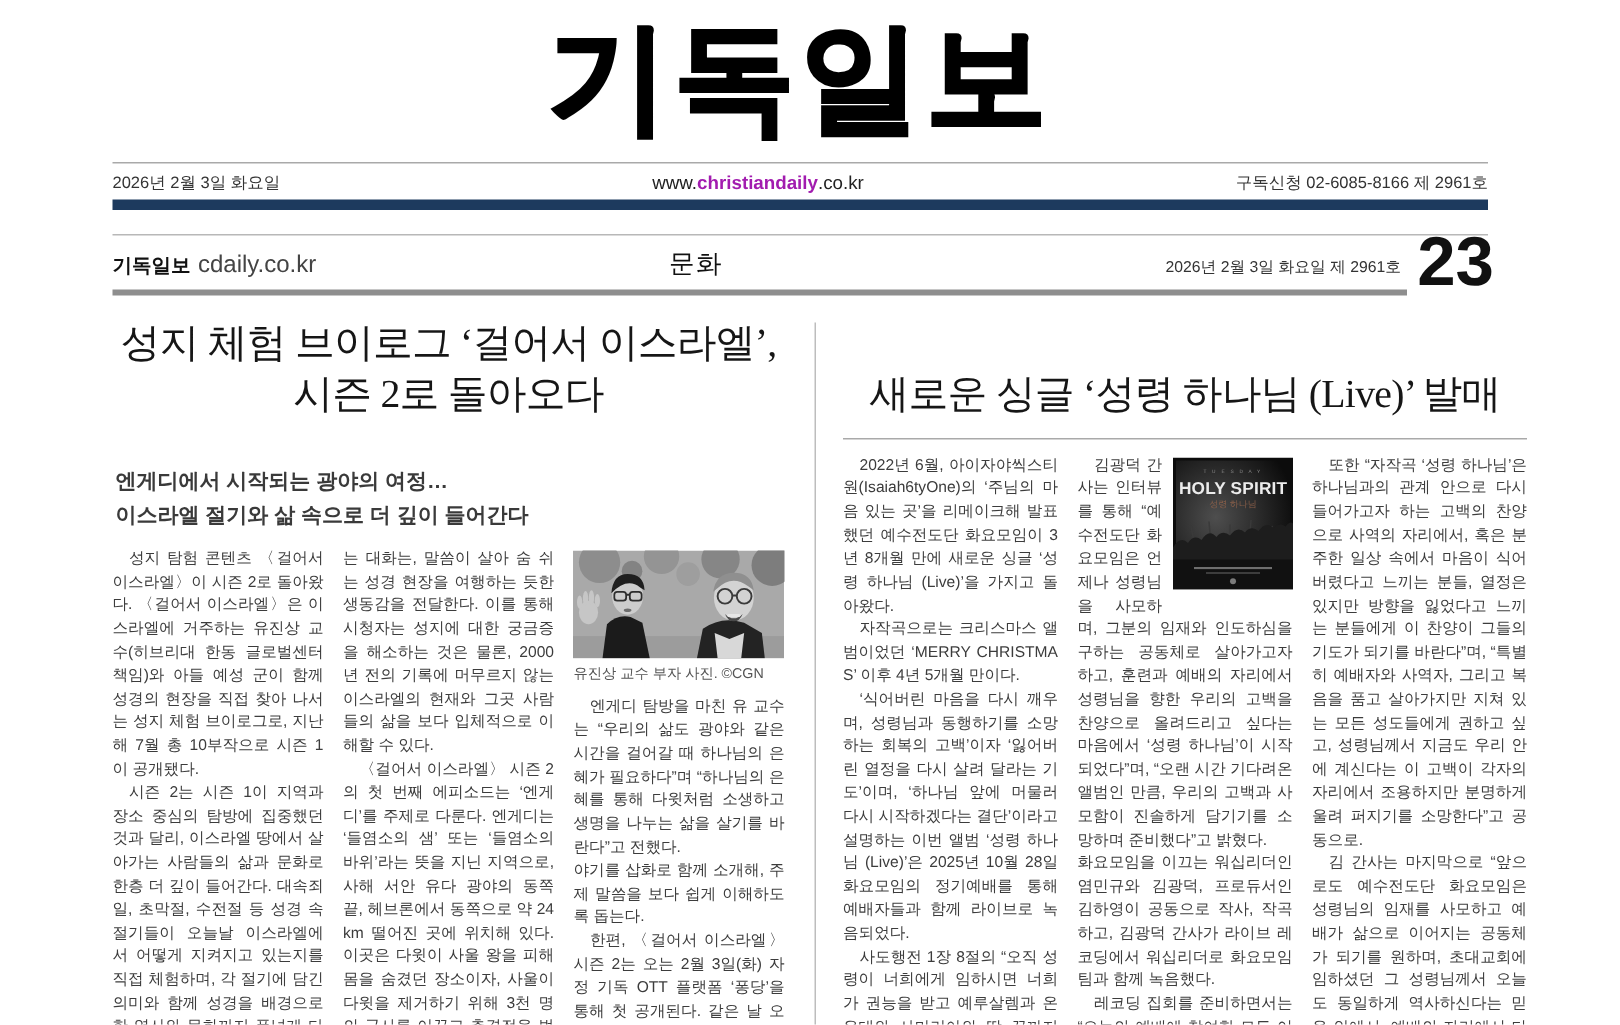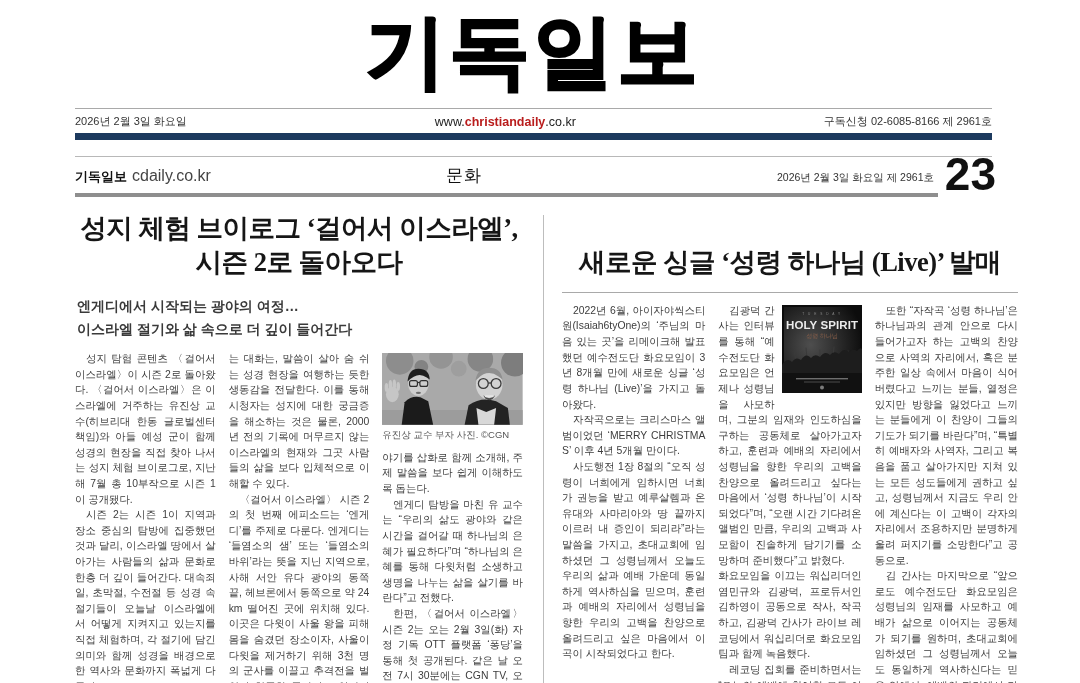--- a/index.html
+++ b/index.html
@@ -12,21 +12,21 @@
   .masthead h1 {
     font-size:80px; line-height:1.05; font-weight:900; color:#000;
     letter-spacing:4px; -webkit-text-stroke:2.5px #000;
     font-family:"Liberation Sans",sans-serif;
   }
 
   
   .dateline { border-top:1px solid #a9a9a9; margin-top:6px; padding:5px 0 4px;
     display:flex; justify-content:space-between; align-items:center; font-size:11px; color:#333; }
   .dateline .center { font-size:12.5px; color:#222; }
-  .dateline .center b { color:#b91c1c; }
+  .dateline .center b { color:#a21caf; }
   .navy-rule { height:7px; background:#1d3a5e; }
 
   
   .section-bar { position:relative; margin-top:16px; border-top:1px solid #b8b8b8;
     padding:7px 0 8px; }
   .section-row { display:flex; justify-content:space-between; align-items:baseline; }
   .section-brand { font-size:13px; font-weight:bold; color:#111; }
   .section-brand .url { font-weight:normal; font-size:16px; color:#444; margin-left:5px; }
   .section-title { font-size:17px; color:#111; letter-spacing:1px; transform:translateX(-30px); }
   .section-edition { font-size:10.5px; color:#333; padding-right:58px; }
@@ -34,24 +34,24 @@
   .page-number { position:absolute; right:-4px; top:-6px; font-size:46px; font-weight:700;
     line-height:1; color:#111; font-family:"Liberation Sans",sans-serif; }
 
   
   .articles { display:flex; margin-top:16px; }
   .article-left  { width:448px; flex:none; }
   .v-divider { width:1px; background:#bdbdbd; margin:4px 18px 6px 20px; flex:none; }
   .article-right { width:456px; flex:none; }
 
   .headline { text-align:center; font-family:"Liberation Serif","DejaVu Serif",serif;
-    font-weight:700; font-size:26.5px; line-height:1.3; color:#161616; letter-spacing:-0.5px; }
+    font-weight:400; font-size:26.5px; line-height:1.3; color:#161616; letter-spacing:-0.5px; }
   .headline-rule { border:none; border-top:1px solid #a9a9a9; margin:12px 0 10px; }
 
-  .subhead { margin:15px 0 10px 2px; font-size:14px; font-weight:bold; color:#3a3a3a; line-height:1.65; }
+  .subhead { margin:29px 0 10px 2px; font-size:14px; font-weight:bold; color:#3a3a3a; line-height:1.65; }
 
   .cols { display:flex; gap:13px; }
   .col { flex:1; min-width:0; }
   .body-p { font-size:10.4px; line-height:1.5; color:#3c3c3c; text-align:justify;
     text-indent:11px; word-break:break-all; }
   .body-p.noindent { text-indent:0; }
 
   figure.photo { margin:2px 0 8px; }
   figure.photo svg { display:block; width:100%; height:auto; }
   .photo-caption { font-size:9.5px; color:#555; margin-top:4px; text-align:left; }
@@ -138,40 +138,41 @@
               <ellipse cx="109" cy="32" rx="13.5" ry="15.5" fill="#d3d3d3"></ellipse>
               <path d="M95,28 q2,-13 14,-13 q12,0 13.5,12 l-4,-3 q-11,-8 -21,2 z" fill="#8f8f8f"></path>
               <circle cx="103" cy="31" r="5" fill="none" stroke="#3a3a3a" stroke-width="1.3"></circle>
               <circle cx="116" cy="31" r="5" fill="none" stroke="#3a3a3a" stroke-width="1.3"></circle>
               <line x1="108" y1="30.5" x2="111" y2="30.5" stroke="#3a3a3a" stroke-width="1.3"></line>
               <path d="M103,43 q6,6 12,0 q-2,5 -6,5 q-4,0 -6,-5 z" fill="#4a4a4a"></path>
               <rect x="104.5" y="43" width="9" height="2" rx="1" fill="#e6e6e6"></rect>
             </svg>
             <figcaption class="photo-caption">유진상 교수 부자 사진. ©CGN</figcaption>
           </figure>
+          <p class="body-p">엔게디 탐방을 마친 유 교수는 “우리의 삶도 광야와 같은 시간을 걸어갈 때 하나님의 은혜가 필요하다”며 “하나님의 은혜를 통해 다윗처럼 소생하고 생명을 나누는 삶을 살기를 바란다”고 전했다.</p>
           <p class="body-p noindent">야기를 삽화로 함께 소개해, 주제 말씀을 보다 쉽게 이해하도록 돕는다.</p>
-          <p class="body-p">엔게디 탐방을 마친 유 교수는 “우리의 삶도 광야와 같은 시간을 걸어갈 때 하나님의 은혜가 필요하다”며 “하나님의 은혜를 통해 다윗처럼 소생하고 생명을 나누는 삶을 살기를 바란다”고 전했다.</p>
           <p class="body-p">한편, 〈걸어서 이스라엘〉 시즌 2는 오는 2월 3일(화) 자정 기독 OTT 플랫폼 ‘퐁당’을 통해 첫 공개된다. 같은 날 오전 7시 30분에는 CGN TV, 오후 5시에는 CGN 유튜브 채널에서도 시청할 수 있다. 제작진은 “시즌 1보다 재미와 고생은 두 배, 문화 체험은 그 이상으로 확장됐다”며 많은 관심을 당부했다.</p>
 
         </div>
       </div>
     </article>
 
     <div class="v-divider"></div>
 
     <article class="article-right">
       <h2 class="headline">
         <br>
         <span>새로운 싱글 ‘성령 하나님 (Live)’ 발매</span>
       </h2>
       <hr class="headline-rule">
       <div class="cols">
         <div class="col">
           <p class="body-p">2022년 6월, 아이자야씩스티원(Isaiah6tyOne)의 ‘주님의 마음 있는 곳’을 리메이크해 발표했던 예수전도단 화요모임이 3년 8개월 만에 새로운 싱글 ‘성령 하나님 (Live)’을 가지고 돌아왔다.</p>
           <p class="body-p">자작곡으로는 크리스마스 앨범이었던 ‘MERRY CHRISTMAS’ 이후 4년 5개월 만이다.</p>
+          <p class="body-p">‘식어버린 마음을 다시 깨우며, 성령님과 동행하기를 소망하는 회복의 고백’이자 ‘잃어버린 열정을 다시 살려 달라는 기도’이며, ‘하나님 앞에 머물러 다시 시작하겠다는 결단’이라고 설명하는 이번 앨범 ‘성령 하나님 (Live)’은 2025년 10월 28일 화요모임의 정기예배를 통해 예배자들과 함께 라이브로 녹음되었다.</p>
           <p class="body-p">사도행전 1장 8절의 “오직 성령이 너희에게 임하시면 너희가 권능을 받고 예루살렘과 온 유대와 사마리아와 땅 끝까지 이르러 내 증인이 되리라”라는 말씀을 가지고, 초대교회에 임하셨던 그 성령님께서 오늘도 우리의 삶과 예배 가운데 동일하게 역사하심을 믿으며, 훈련과 예배의 자리에서 성령님을 향한 우리의 고백을 찬양으로 올려드리고 싶은 마음에서 이 곡이 시작되었다고 한다.</p>
         </div>
         <div class="col">
           <div class="album-float">
             <svg viewBox="0 0 80 88" xmlns="http://www.w3.org/2000/svg">
               <defs>
                 <radialGradient id="glow" cx="0.35" cy="0.45" r="0.7">
                   <stop offset="0" stop-color="#4e4e4e"></stop>
                   <stop offset="1" stop-color="#0c0c0c"></stop>
                 </radialGradient>

